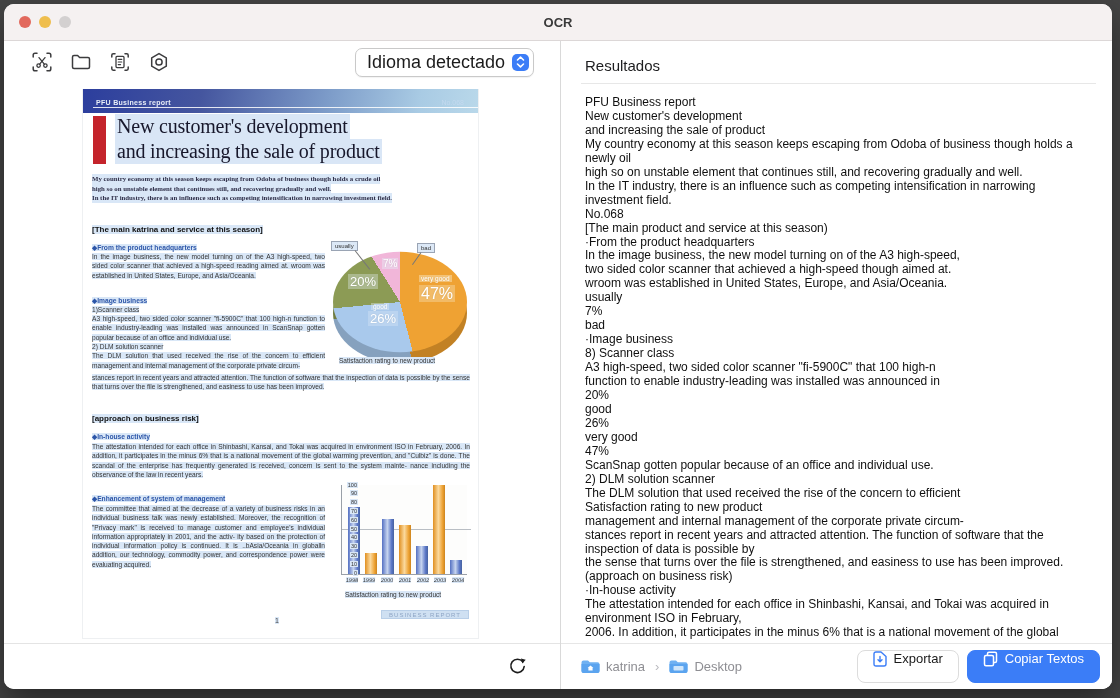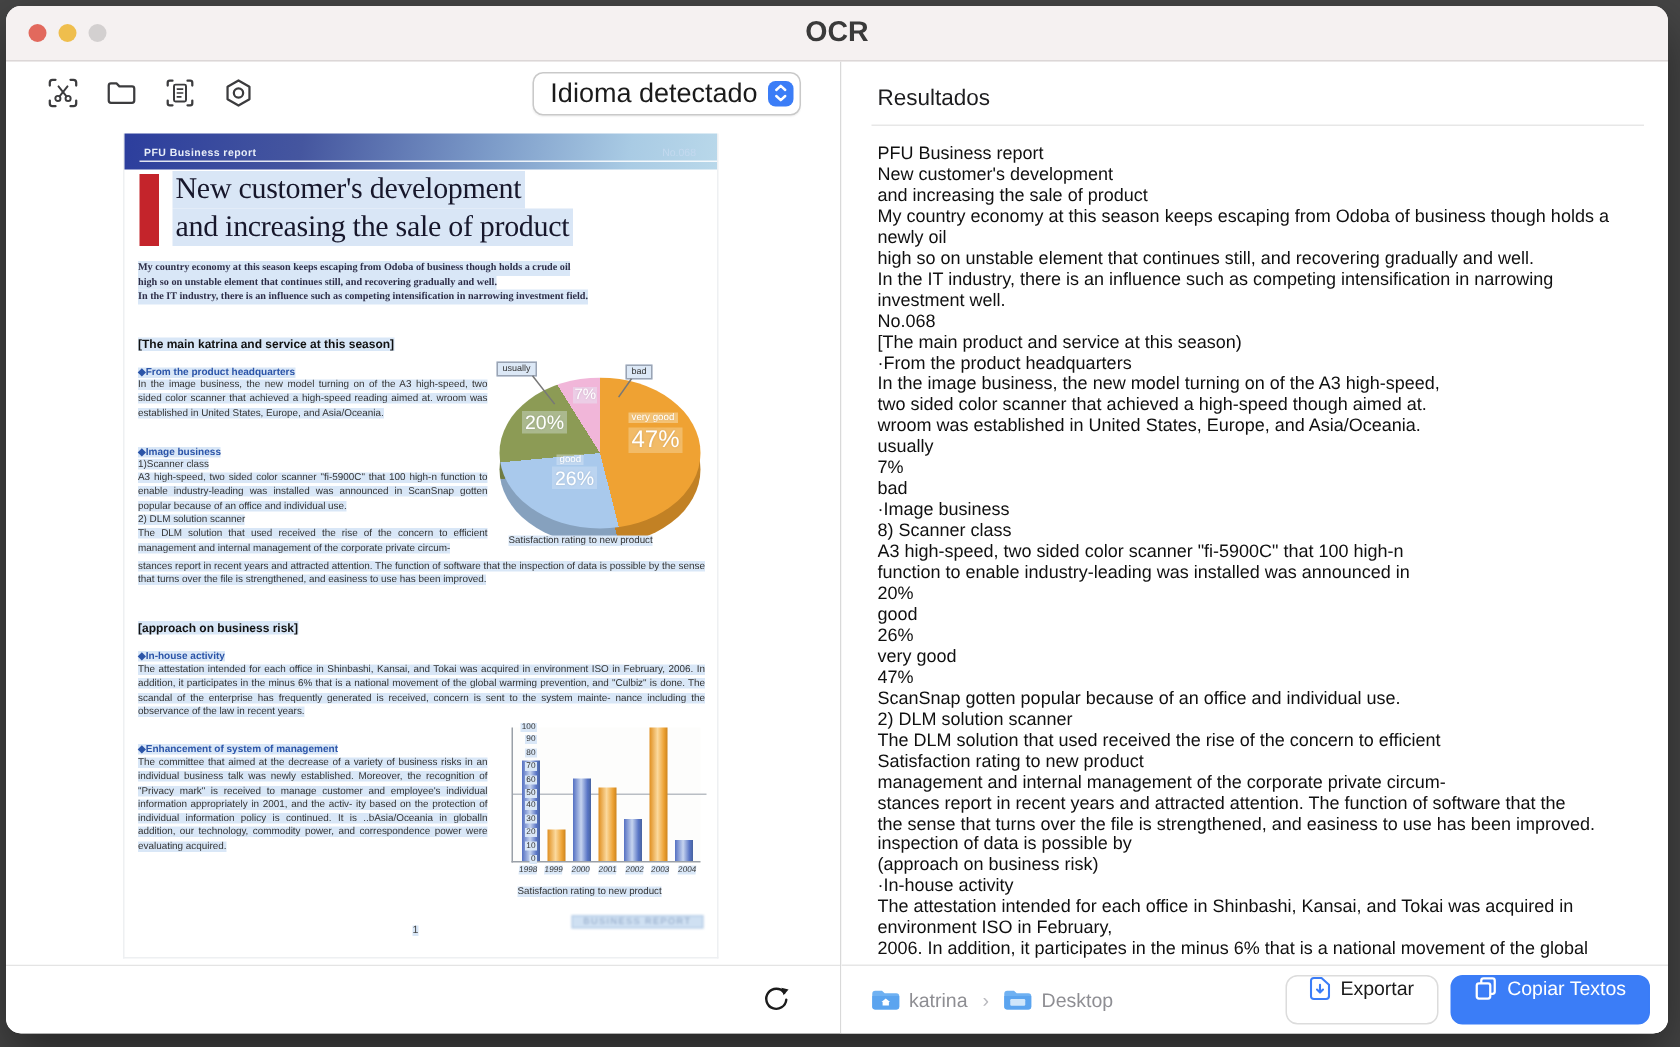--- a/index.html
+++ b/index.html
@@ -11,21 +11,21 @@
             box-shadow:0 14px 34px rgba(0,0,0,.45); }
 
   
   .titlebar { height:37px; background:#f5f1f1; border-bottom:1px solid #dcd7d7;
               position:relative; display:flex; align-items:center; justify-content:center; }
   .traffic { position:absolute; left:15px; top:0; height:100%; display:flex; align-items:center; gap:8px; }
   .tl { width:12px; height:12px; border-radius:50%; }
   .tl-red { background:#e2695d; }
   .tl-yellow { background:#efbe4d; }
   .tl-gray { background:#d3d0d0; }
-  .win-title { font-size:19px; font-weight:bold; color:#3a3a3a; }
+  .win-title { font-size:13px; font-weight:bold; color:#3a3a3a; }
 
   
   .main { display:flex; height:648px; }
   .left { width:557px; border-right:1px solid #d9d9d9; display:flex; flex-direction:column; background:#fff; }
   .right { flex:1; display:flex; flex-direction:column; background:#fff; }
 
   
   .toolbar { height:42px; display:flex; align-items:center; padding:0 26px; gap:15px; }
   .tb-icon { width:24px; height:24px; display:flex; align-items:center; justify-content:center; cursor:pointer; }
   .tb-icon svg { display:block; }
@@ -306,21 +306,21 @@
       <div class="results-header">Resultados</div>
       <div class="results-divider"></div>
       <div class="results-body">
           <div class="res-line">PFU Business report</div>
           <div class="res-line">New customer's development</div>
           <div class="res-line">and increasing the sale of product</div>
           <div class="res-line">My country economy at this season keeps escaping from Odoba of business though holds a</div>
           <div class="res-line">newly oil</div>
           <div class="res-line">high so on unstable element that continues still, and recovering gradually and well.</div>
           <div class="res-line">In the IT industry, there is an influence such as competing intensification in narrowing</div>
-          <div class="res-line">investment well.</div>
+          <div class="res-line">investment field.</div>
           <div class="res-line">No.068</div>
           <div class="res-line">[The main product and service at this season)</div>
           <div class="res-line">·From the product headquarters</div>
           <div class="res-line">In the image business, the new model turning on of the A3 high-speed,</div>
           <div class="res-line">two sided color scanner that achieved a high-speed though aimed at.</div>
           <div class="res-line">wroom was established in United States, Europe, and Asia/Oceania.</div>
           <div class="res-line">usually</div>
           <div class="res-line">7%</div>
           <div class="res-line">bad</div>
           <div class="res-line">·Image business</div>
@@ -331,22 +331,22 @@
           <div class="res-line">good</div>
           <div class="res-line">26%</div>
           <div class="res-line">very good</div>
           <div class="res-line">47%</div>
           <div class="res-line">ScanSnap gotten popular because of an office and individual use.</div>
           <div class="res-line">2) DLM solution scanner</div>
           <div class="res-line">The DLM solution that used received the rise of the concern to efficient</div>
           <div class="res-line">Satisfaction rating to new product</div>
           <div class="res-line">management and internal management of the corporate private circum-</div>
           <div class="res-line">stances report in recent years and attracted attention. The function of software that the</div>
+          <div class="res-line">inspection of data is possible by</div>
           <div class="res-line">the sense that turns over the file is strengthened, and easiness to use has been improved.</div>
-          <div class="res-line">inspection of data is possible by</div>
           <div class="res-line">(approach on business risk)</div>
           <div class="res-line">·In-house activity</div>
           <div class="res-line">The attestation intended for each office in Shinbashi, Kansai, and Tokai was acquired in</div>
           <div class="res-line">environment ISO in February,</div>
           <div class="res-line">2006. In addition, it participates in the minus 6% that is a national movement of the global</div>
         </div>
 
       <div class="right-footer">
         <div class="crumb">
           <svg width="19" height="15" viewBox="0 0 19 15">

